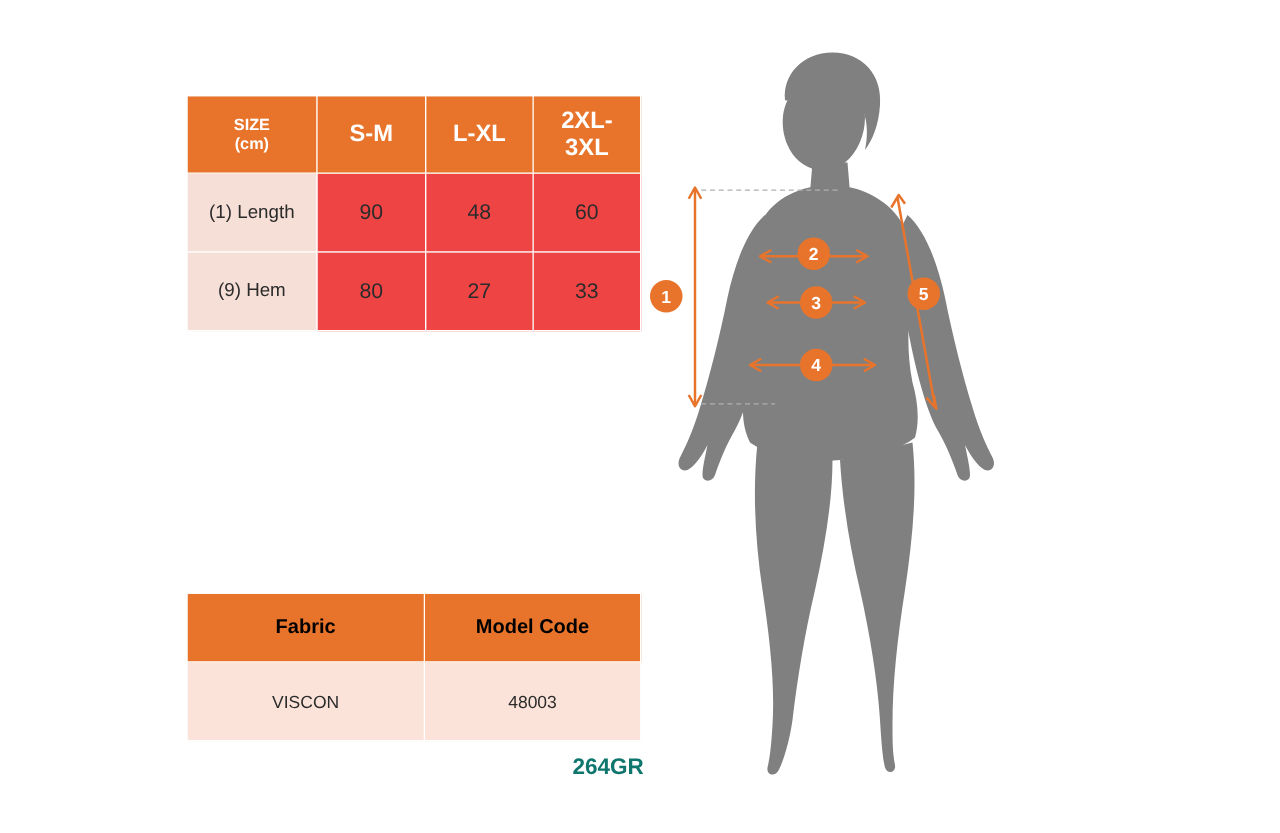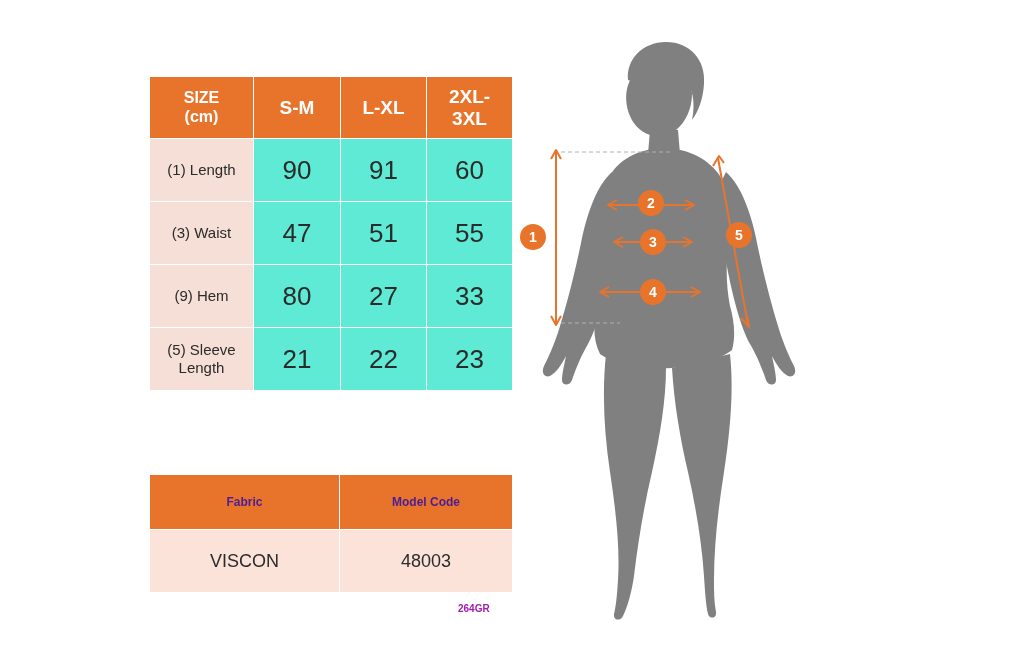--- a/index.html
+++ b/index.html
@@ -41,32 +41,32 @@
     padding: 0;
   }
   .hdr {
     background: #e8742c;
     color: #ffffff;
     font-weight: bold;
     font-size: 19px;
     height: 61px;
     line-height: 1.15;
   }
-  .hdr.size-label { font-size: 16px; }
+  .hdr.size-label { font-size: 13px; }
   .rowlabel {
     background: #f6dfd6;
     color: #2b2b2b;
     font-size: 15px;
     height: 62px;
     line-height: 1.2;
   }
   .cellval {
-    background: #5eead4;
+    background: #ef4444;
     color: #2b2b2b;
-    font-size: 26px;
+    font-size: 17px;
     height: 62px;
   }
   col.c1 { width: 104px; }
   col.c2 { width: 87px; }
   col.c3 { width: 86px; }
   col.c4 { width: 86px; }
 
   
   .fabric-table-wrap {
     position: absolute;
@@ -80,41 +80,41 @@
     table-layout: fixed;
   }
   table.fabric-table td {
     border: 1px solid #ffffff;
     text-align: center;
     vertical-align: middle;
     padding: 0;
   }
   .fab-hdr {
     background: #e8742c;
-    color: #4c1d95;
-    font-weight: bold;
-    font-size: 12px;
+    color: #000000;
+    font-weight: bold;
+    font-size: 16px;
     height: 54px;
   }
   .fab-val {
     background: #fbe3da;
     color: #2b2b2b;
-    font-size: 18px;
+    font-size: 14px;
     height: 62px;
   }
   col.f1 { width: 190px; }
   col.f2 { width: 173px; }
 
   .weight-note {
     position: absolute;
     left: 458px;
     top: 603px;
-    font-size: 10px;
-    font-weight: bold;
-    color: #a21caf;
+    font-size: 18px;
+    font-weight: bold;
+    color: #0f766e;
   }
 
   
   .figure-area {
     position: absolute;
     left: 520px;
     top: 20px;
     width: 480px;
     height: 620px;
   }
@@ -155,48 +155,33 @@
           <th class="hdr">L-XL</th>
           <th class="hdr">
             <div>2XL-</div>
             <div>3XL</div>
           </th>
         </tr>
 
         <tr>
           <td class="rowlabel">(1) Length</td>
           <td class="cellval">90</td>
-          <td class="cellval">91</td>
+          <td class="cellval">48</td>
           <td class="cellval">60</td>
         </tr>
 
 
-        <tr>
-          <td class="rowlabel">(3) Waist</td>
-          <td class="cellval">47</td>
-          <td class="cellval">51</td>
-          <td class="cellval">55</td>
-        </tr>
 
         <tr>
           <td class="rowlabel">(9) Hem</td>
           <td class="cellval">80</td>
           <td class="cellval">27</td>
           <td class="cellval">33</td>
         </tr>
 
-        <tr>
-          <td class="rowlabel">
-            <div>(5) Sleeve</div>
-            <div>Length</div>
-          </td>
-          <td class="cellval">21</td>
-          <td class="cellval">22</td>
-          <td class="cellval">23</td>
-        </tr>
       </tbody>
     </table>
   </div>
 
   <div class="fabric-table-wrap">
     <table class="fabric-table">
       <colgroup>
           <col class="f1">
           <col class="f2">
         </colgroup>

